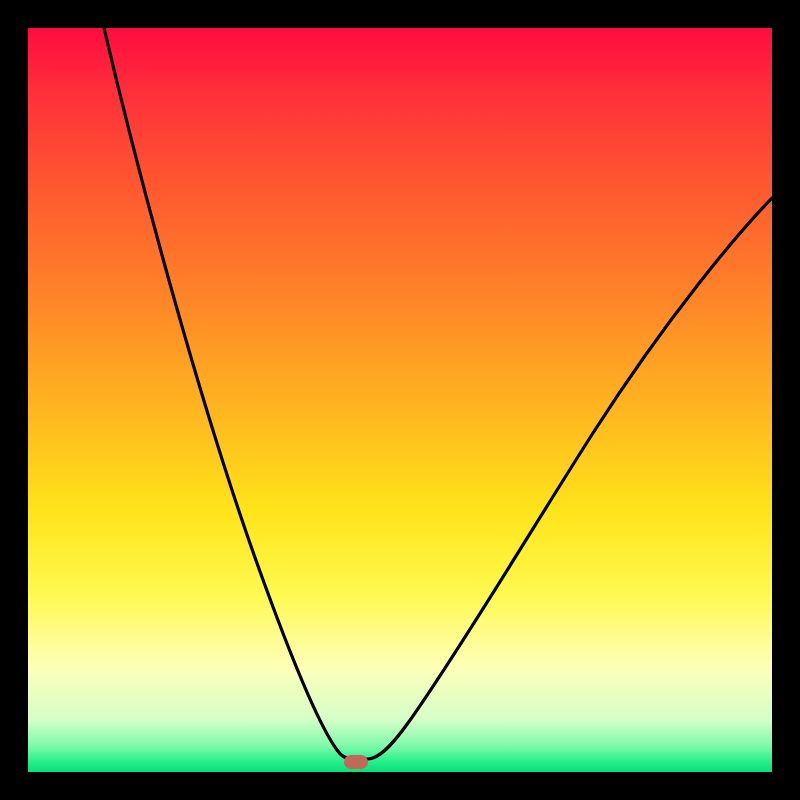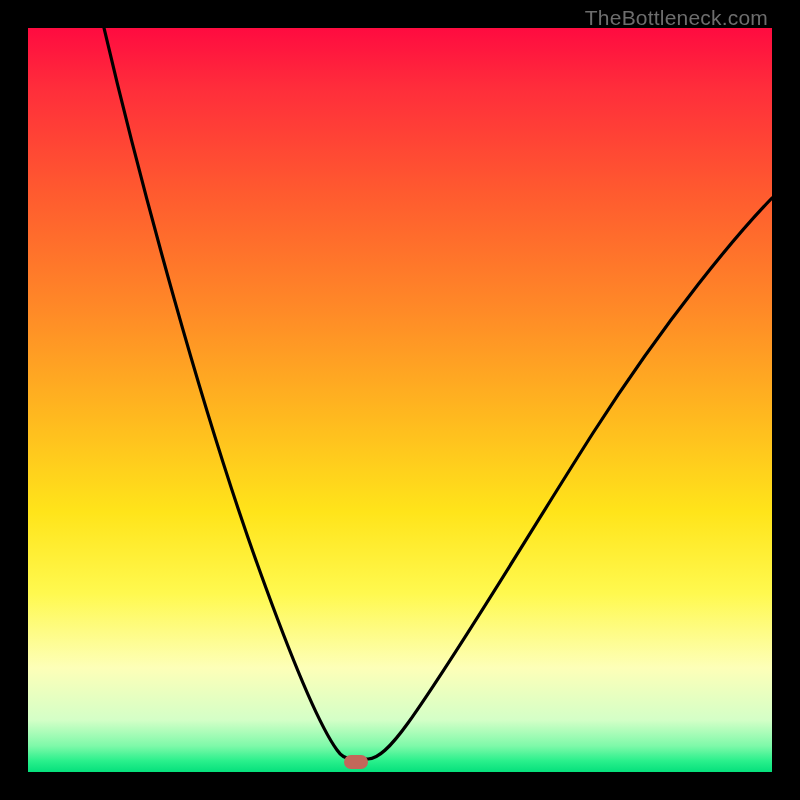--- a/index.html
+++ b/index.html
@@ -74,14 +74,13 @@
   <div class="plot-area">
     <div class="gradient"></div>
 
     <svg class="curve" viewBox="0 0 744 744" preserveAspectRatio="none">
       <path d="M 76 0 C 110 145, 175 390, 238 560 C 268 642, 293 700, 309 722 C 313 728, 318 731, 324 731 L 340 731 C 350 731, 362 720, 380 695 C 430 625, 500 507, 565 405 C 640 288, 710 205, 744 170" fill="none" stroke="#000" stroke-width="3.2" stroke-linecap="round" stroke-linejoin="round"></path>
     </svg>
 
     <div class="pill" style="left:316px;top:727px;"></div>
   </div>
 
-  <div class="watermark">TheBottleneck.com</div>
 </div>
 
 </body></html>

